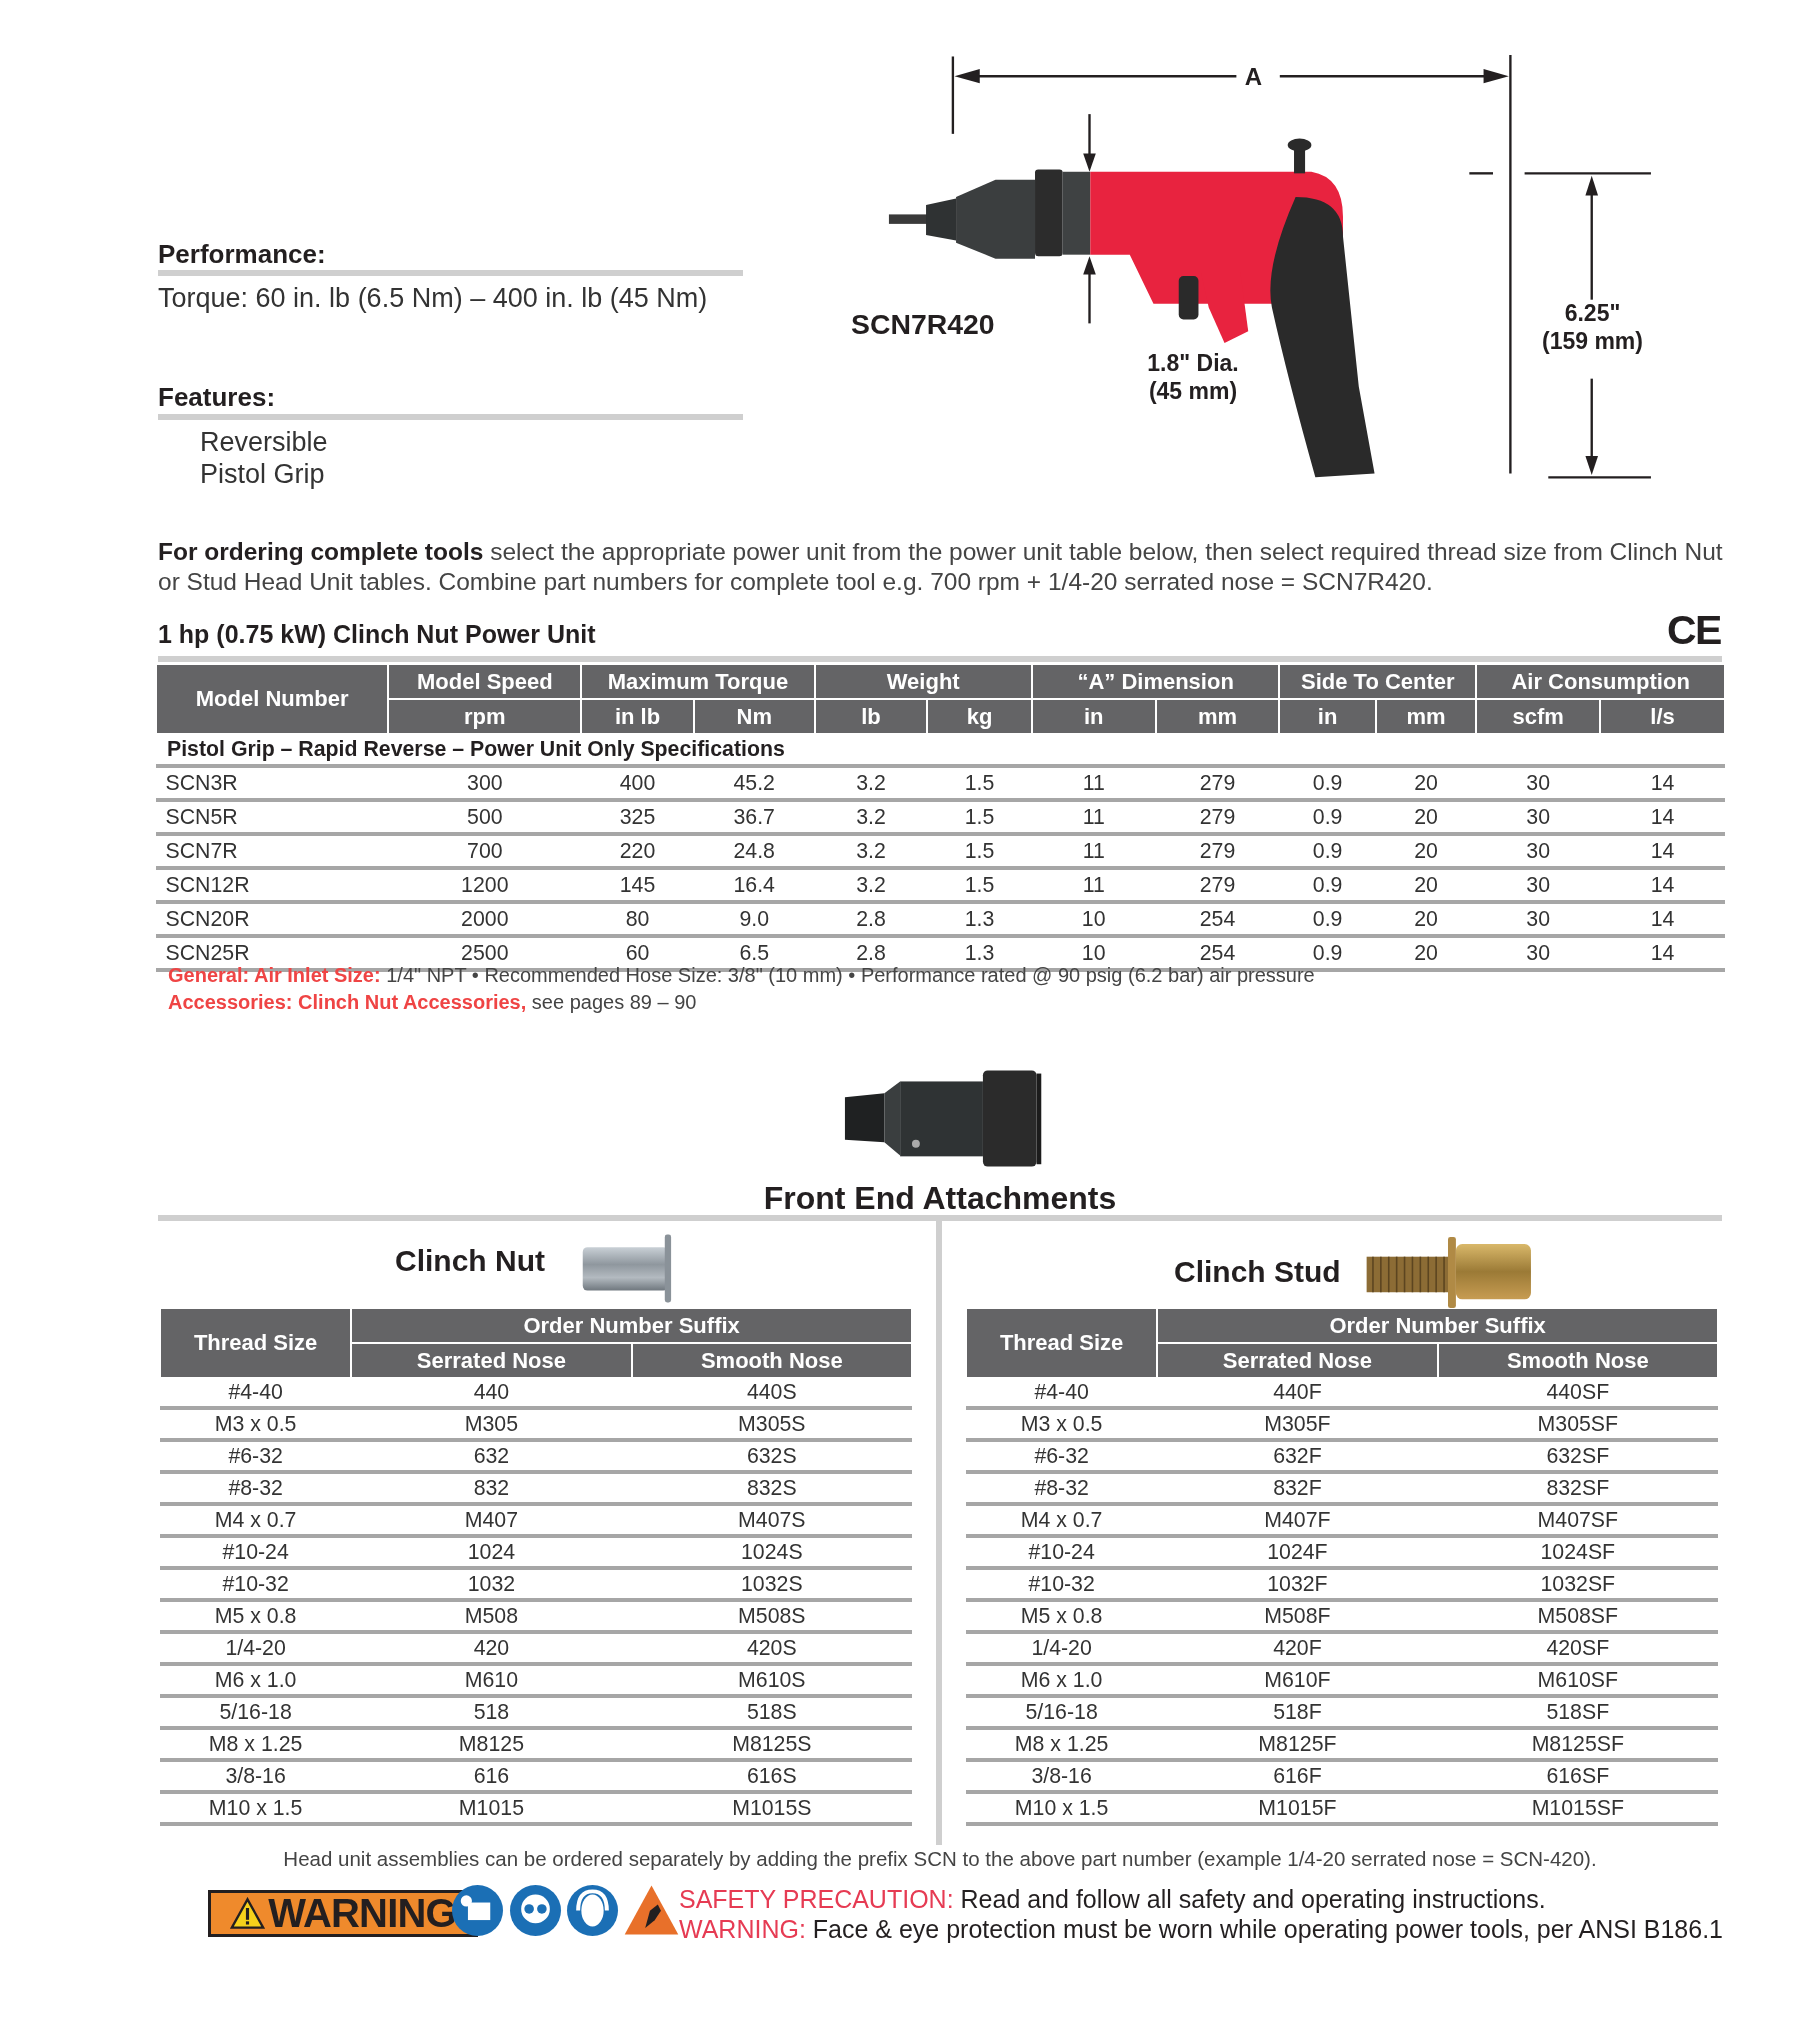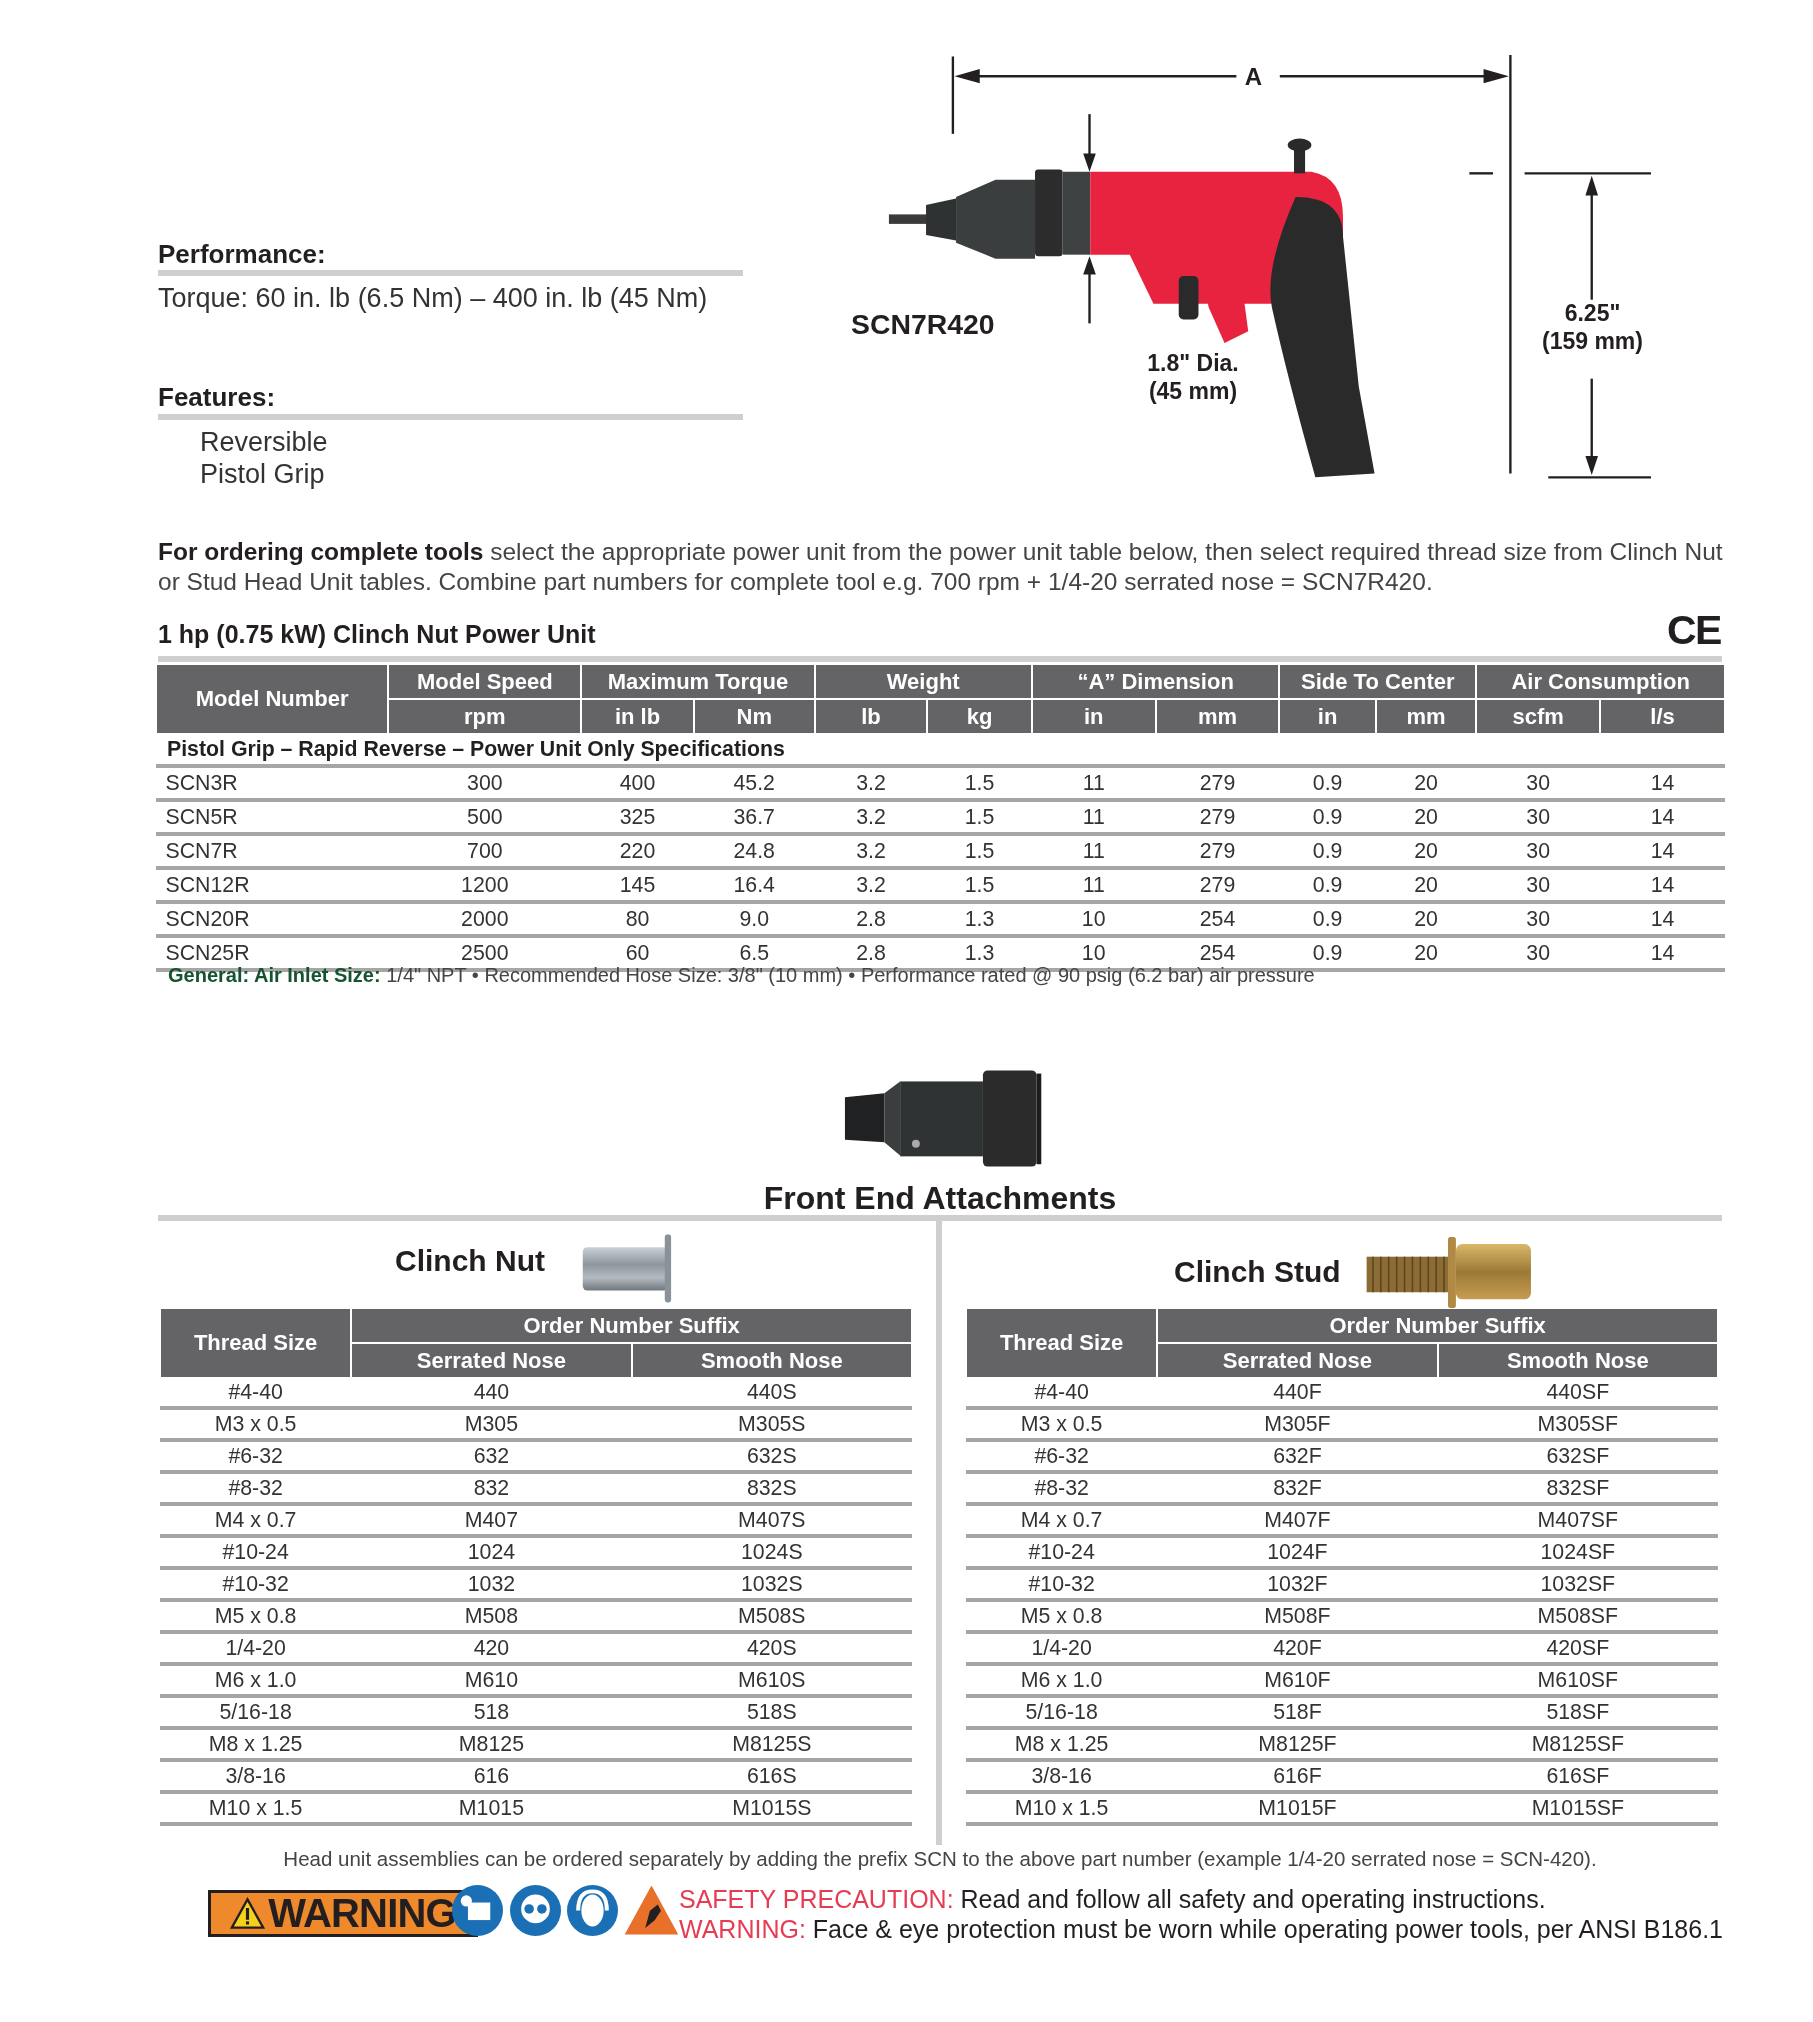--- a/index.html
+++ b/index.html
@@ -14,21 +14,21 @@
 
   
   table { border-collapse: separate; border-spacing: 3.2px 0; }
   .pu { position: absolute; left: 156px; top: 664px; width: 1569px; border-spacing: 0; }
   .pu th { background: #646466; color: #fff; font-weight: bold; font-size: 22px; height: 33px; padding: 0; border: 1.6px solid #fff; }
   .pu td { font-size: 21.3px; color: #333; text-align: center; height: 30px; border-bottom: 4px solid #a6a6a6; padding: 0; }
   .pu td.model { text-align: left; padding-left: 9.5px; }
   .pu tr.sub td { border-bottom: 4.7px solid #a6a6a6; font-weight: bold; text-align: left; padding-left: 11px; font-size: 21.3px; color:#231f20; height: 30px; }
 
   .notes { position: absolute; left: 168px; top: 962px; font-size: 20px; line-height: 27px; color: #444; }
-  .notes .mag { color: #14532d; font-weight: bold; }
+  .notes .mag { color: #ef4444; font-weight: bold; }
 
   
   .at { position: absolute; border-spacing: 0; }
   .at th { background: #646466; color: #fff; font-weight: bold; font-size: 22px; height: 33px; padding: 0; border: 1.6px solid #fff; }
   .at td { font-size: 21.3px; color: #333; text-align: center; height: 28px; border-bottom: 4.7px solid #a6a6a6; padding: 0; }
 
   .section-title { font-weight: bold; font-size: 32px; text-align: center; }
   .warn-box { background: #ef8a2c; border: 3.2px solid #231f20; color: #231f20; font-weight: bold; font-size: 40px;
               display: flex; align-items: center; padding: 0 19px; height: 41px; letter-spacing: -0.8px; }
   .blue-circ { width: 51px; height: 51px; border-radius: 50%; background: #1b6fb5; position: absolute; }
@@ -243,20 +243,21 @@
         <td>0.9</td>
         <td>20</td>
         <td>30</td>
         <td>14</td>
       </tr>
     </tbody>
 </table>
 
 <div class="notes">
   <div><span class="mag">General: Air Inlet Size:</span><span> 1/4" NPT • Recommended Hose Size: 3/8" (10 mm) • Performance rated @ 90 psig (6.2 bar) air pressure</span></div>
+  <div><span class="mag">Accessories: Clinch Nut Accessories,</span><span> see pages 89 – 90</span></div>
 </div>
 
 <svg class="abs" style="left:841px;top:1067px;" width="205" height="103" viewBox="0 0 260 130">
   <path d="M5,38 L55,33 L55,95 L5,92 z" fill="#1f2122"></path>
   <path d="M55,33 L75,18 L75,112 L55,95 z" fill="#3a3e3f"></path>
   <rect x="75" y="18" width="105" height="95" fill="#2f3334"></rect>
   <circle cx="95" cy="97" r="5" fill="#aaa"></circle>
   <rect x="180" y="4" width="68" height="122" rx="6" fill="#2b2b2b"></rect>
   <rect x="248" y="8" width="6" height="115" fill="#1c1c1c"></rect>
 </svg>

